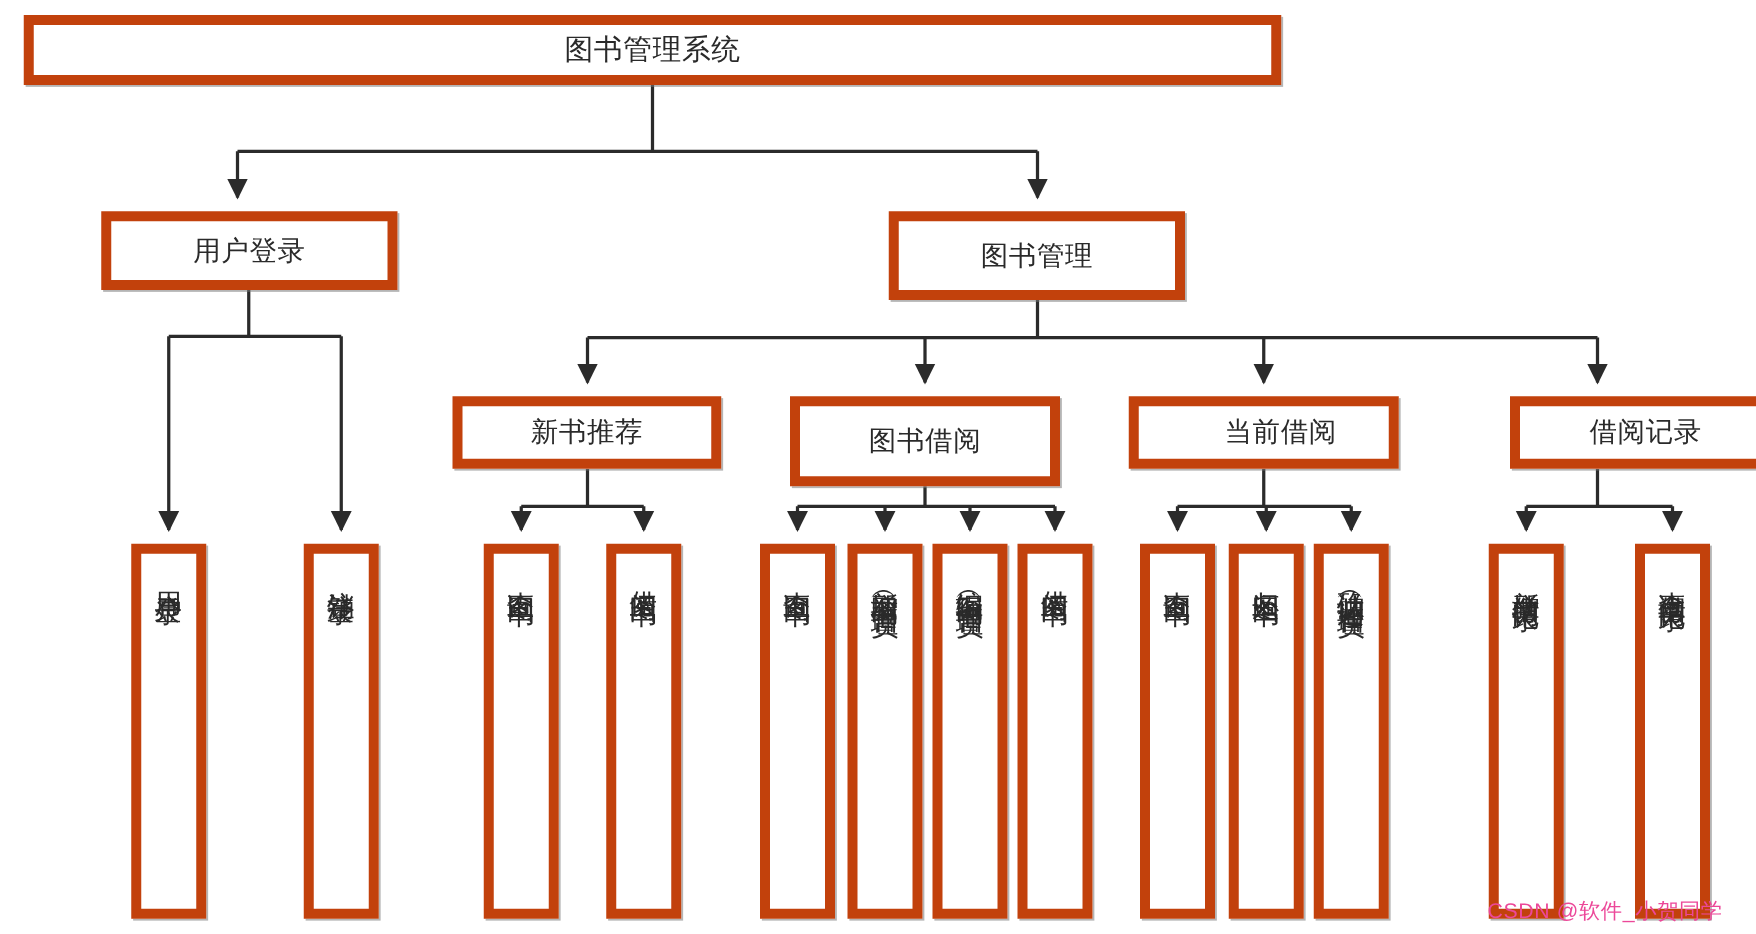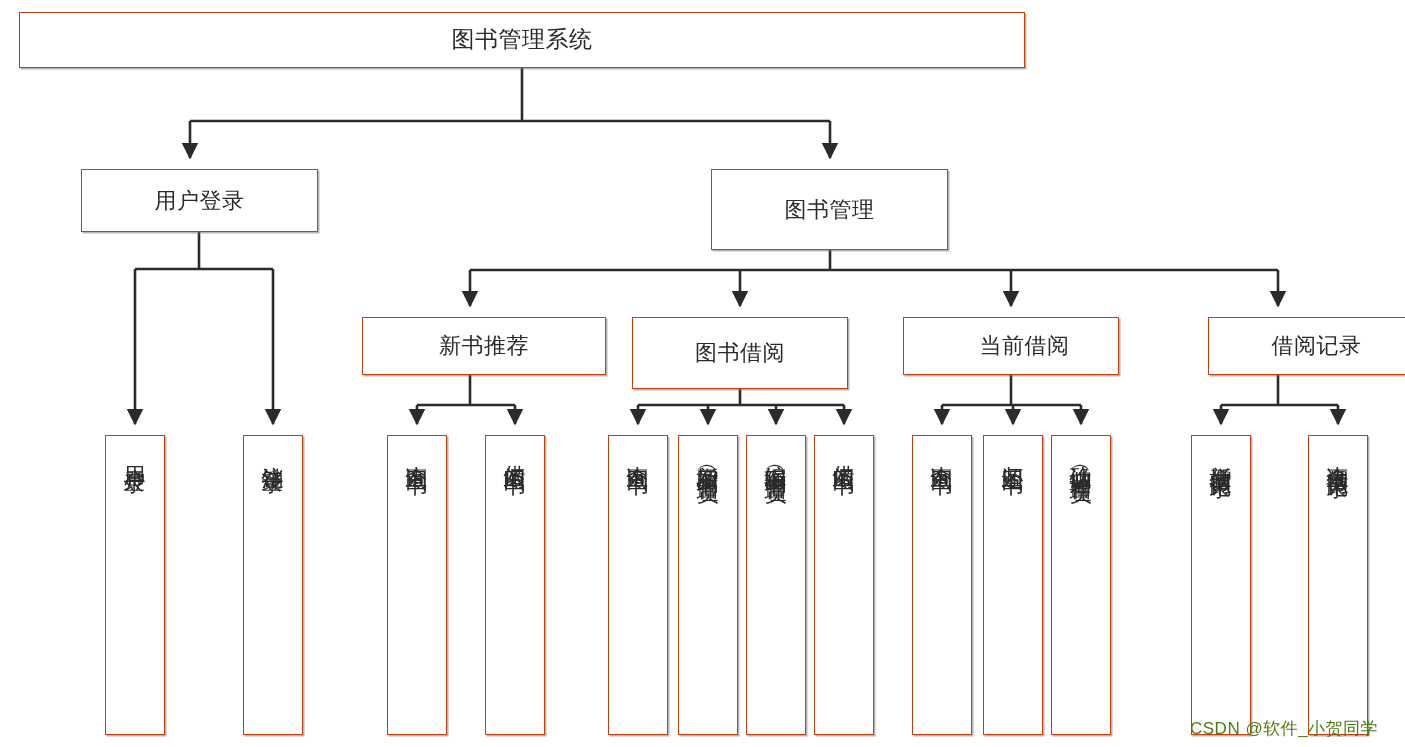--- a/index.html
+++ b/index.html
@@ -21,21 +21,21 @@
     position: absolute;
     left: 0;
     top: 0;
     width: 1405px;
     height: 747px;
   }
   .node {
     position: absolute;
     box-sizing: border-box;
     background: #ffffff;
-    border: 1px solid #c2410c;
+    border: 8px solid #c2410c;
     box-shadow: 1.5px 1.5px 0 0 rgba(120,120,120,0.55);
     display: flex;
     align-items: center;
     justify-content: center;
     color: #1b1b1b;
   }
   .node-label {
     display: block;
     text-align: center;
     line-height: 1.18;
@@ -56,21 +56,21 @@
     writing-mode: vertical-rl;
     text-orientation: upright;
     font-size: 22px;
     line-height: 1.05;
     letter-spacing: 2.5px;
     max-height: 286px;
   }
   .watermark {
     position: absolute;
     font-size: 17px;
-    color: #4d7c0f;
+    color: #ec4899;
     white-space: nowrap;
     letter-spacing: 0.5px;
     text-align: right;
   }
 </style>
 </head>
 <body>
 
 <div id="canvas">
 
@@ -124,25 +124,25 @@
     </g>
   </svg>
 
   <div class="node root horizontal" style="left:19px; top:12px; width:1006px; height:56px;">
     <span class="node-label">图书管理系统</span>
   </div>
 
   <div class="node horizontal" style="left:81px; top:169px; width:237px; height:63px;">
     <span class="node-label">用户登录</span>
   </div>
-  <div class="node horizontal" style="left:711px; top:169px; width:237px; height:81px;">
+  <div class="node horizontal" style="left:711px; top:169px; width:237px; height:71px;">
     <span class="node-label">图书管理</span>
   </div>
 
-  <div class="node horizontal" style="left:362px; top:317px; width:244px; height:58px;">
+  <div class="node horizontal" style="left:362px; top:317px; width:215px; height:58px;">
     <span class="node-label">新书推荐</span>
   </div>
   <div class="node horizontal" style="left:632px; top:317px; width:216px; height:72px;">
     <span class="node-label">图书借阅</span>
   </div>
   <div class="node horizontal" style="left:903px; top:317px; width:216px; height:58px;padding-left:27px;">
     <span class="node-label">当前借阅</span>
   </div>
   <div class="node horizontal" style="left:1208px; top:317px; width:217px; height:58px;">
     <span class="node-label">借阅记录</span>

